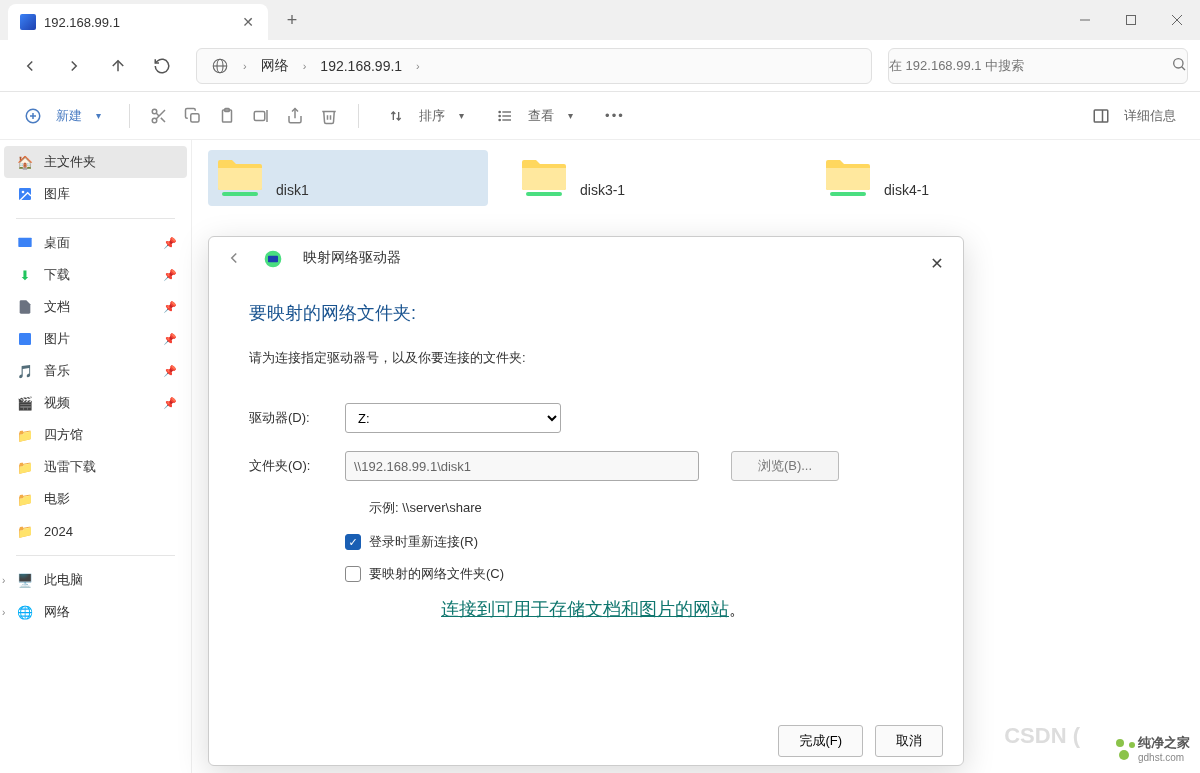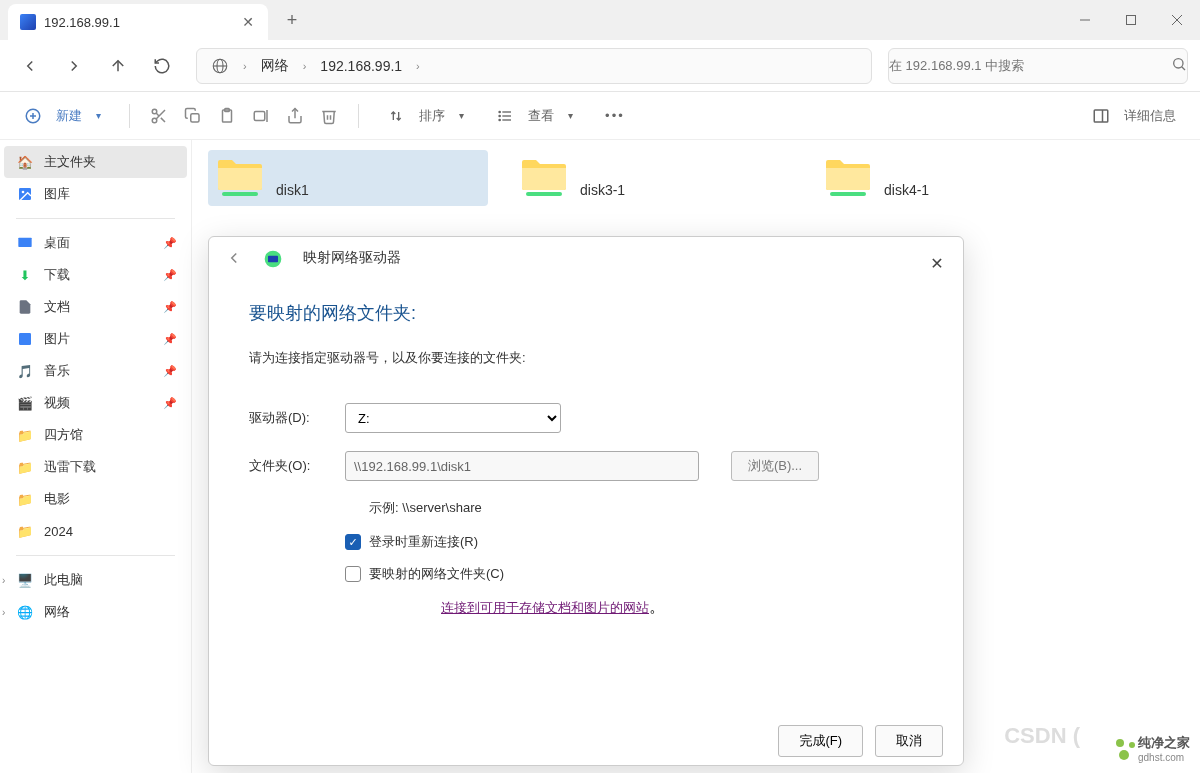--- a/index.html
+++ b/index.html
@@ -59,26 +59,26 @@
 .dlg-title { font-size: 14px; color: #333; }
 .dlg-close { position: absolute; right: 12px; top: 12px; width: 28px; height: 28px; display: flex; align-items: center; justify-content: center; cursor: pointer; color: #444; font-size: 16px; }
 .dlg-body { padding: 18px 40px; }
 .dlg-heading { font-size: 18px; color: #1a5490; margin-bottom: 24px; }
 .dlg-desc { font-size: 13px; color: #333; margin-bottom: 36px; }
 .dlg-row { display: flex; align-items: center; gap: 20px; margin-bottom: 18px; }
 .dlg-label { width: 76px; font-size: 13px; color: #333; }
 .dlg-select, .dlg-input { height: 30px; border: 1px solid #aaa; border-radius: 3px; padding: 0 8px; font-size: 13px; background: #fff; }
 .dlg-select { width: 216px; }
 .dlg-input { width: 354px; color: #666; background: #f8f8f8; }
-.dlg-browse { height: 30px; width: 88px; border: 1px solid #bbb; border-radius: 3px; background: #f5f5f5; font-size: 13px; color: #777; cursor: not-allowed; margin-left: 12px; }
+.dlg-browse { height: 30px; width: 108px; border: 1px solid #bbb; border-radius: 3px; background: #f5f5f5; font-size: 13px; color: #777; cursor: not-allowed; margin-left: 12px; }
 .dlg-example { font-size: 13px; color: #333; margin-left: 120px; margin-bottom: 16px; }
 .dlg-check-row { display: flex; align-items: center; gap: 8px; margin-left: 96px; margin-bottom: 14px; font-size: 13px; color: #333; }
 .dlg-check { width: 16px; height: 16px; border-radius: 3px; border: 1px solid #888; display: flex; align-items: center; justify-content: center; }
 .dlg-check.checked { background: #1a5fb4; border-color: #1a5fb4; color: #fff; font-size: 11px; }
-.dlg-link { color: #701a75; text-decoration: underline; font-size: 13px; margin-left: 96px; cursor: pointer; display: inline; }
+.dlg-link { color: #0f766e; text-decoration: underline; font-size: 18px; margin-left: 96px; cursor: pointer; display: inline; }
 .dlg-footer { position: absolute; bottom: 0; right: 20px; display: flex; gap: 12px; padding-bottom: 8px; }
 .dlg-btn { padding: 6px 20px; border: 1px solid #bbb; border-radius: 3px; background: #fafafa; font-size: 13px; cursor: pointer; }
 
 .watermark { position: absolute; right: 10px; bottom: 10px; display: flex; align-items: center; gap: 0; font-size: 13px; color: #888; }
 .watermark-csdn { position: absolute; right: 120px; bottom: 24px; color: #ddd; font-size: 22px; font-weight: bold; }
 </style>
 </head>
 <body>
 
 <div class="titlebar">

